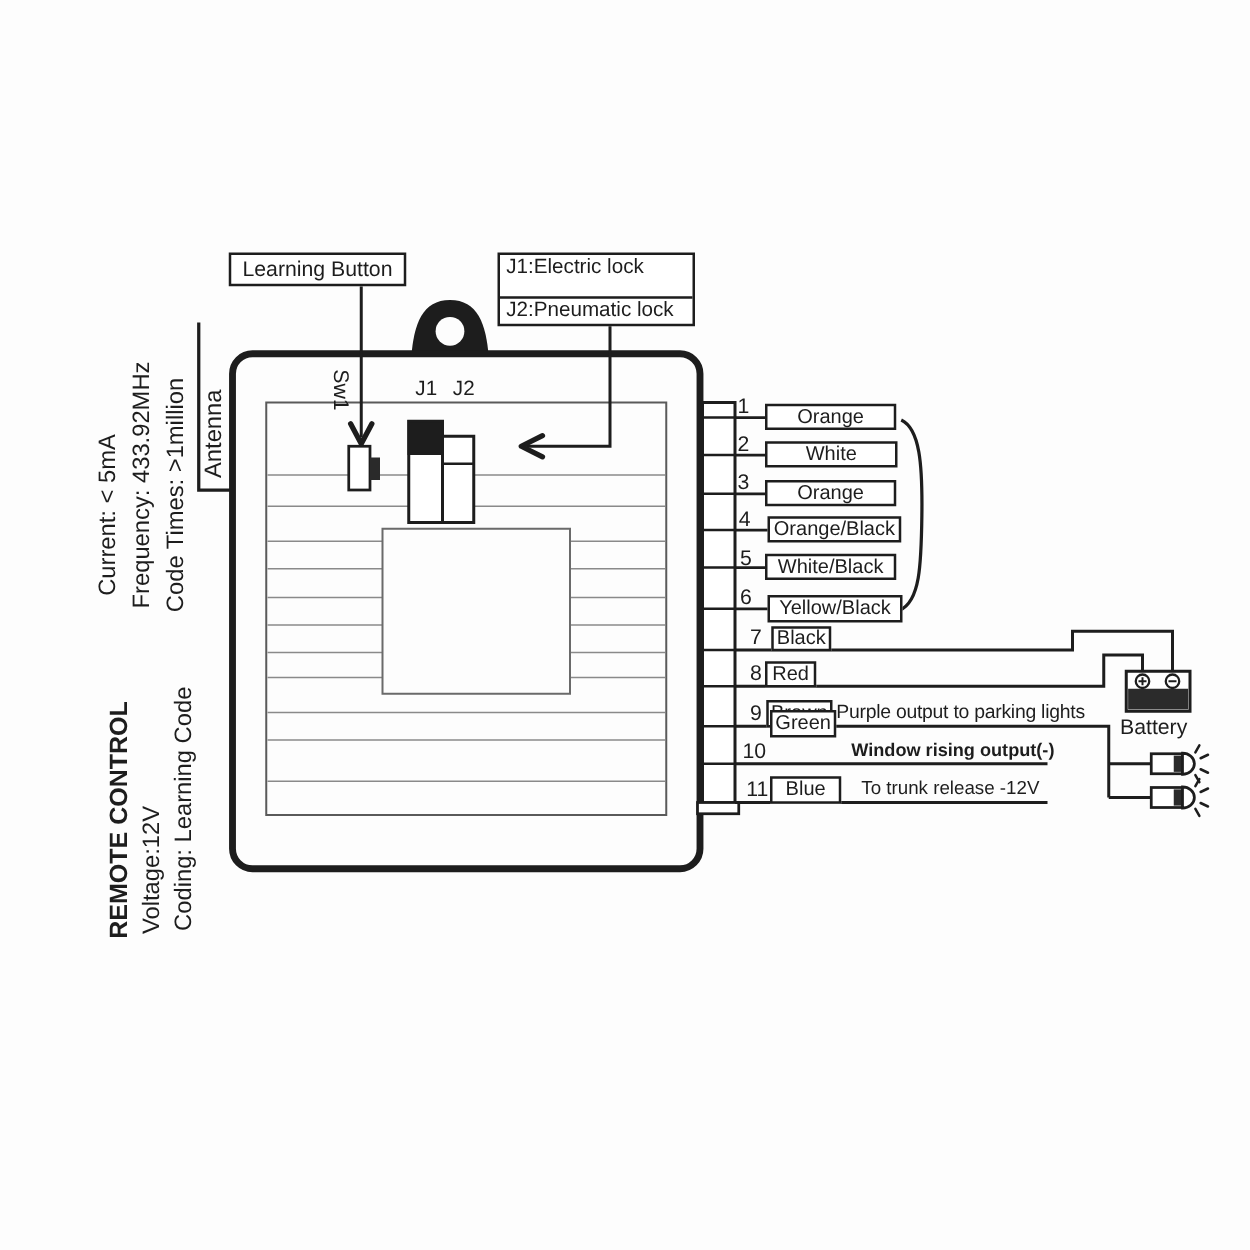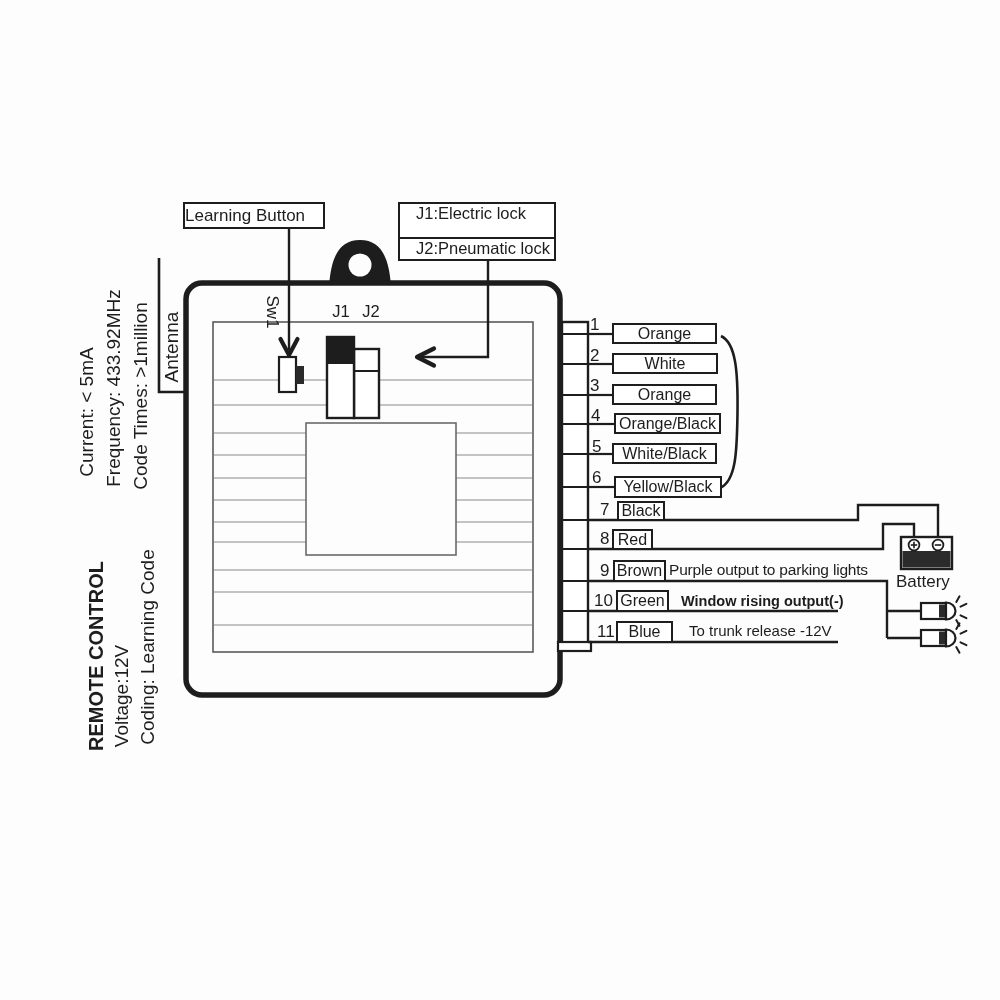--- a/index.html
+++ b/index.html
@@ -6,21 +6,21 @@
   #canvas{position:relative;width:1000px;height:1000px;background:#fdfdfd;overflow:hidden;
           font-family:"Liberation Sans", sans-serif;color:#1d1d1d;}
   #bg{position:absolute;left:0;top:0;}
   .abs{position:absolute;}
   .vtext{position:absolute;transform:translate(-50%,-50%) rotate(-90deg);
          transform-origin:center;white-space:nowrap;color:#1d1d1d;}
   .vtext-cw{position:absolute;transform:translate(-50%,-50%) rotate(90deg);
          transform-origin:center;white-space:nowrap;color:#1d1d1d;}
   .lblbox{position:absolute;border:2px solid #1d1d1d;background:#fff;color:#1d1d1d;
           box-sizing:border-box;}
-  .jrow{height:20px;line-height:19px;padding-left:16px;font-size:16.5px;white-space:nowrap;}
+  .jrow{height:20px;line-height:19px;padding-left:5px;font-size:16.5px;white-space:nowrap;}
   .jrow + .jrow{border-top:2px solid #1d1d1d;margin-top:13px;}
   .wnum{position:absolute;font-size:17px;color:#1d1d1d;}
   .wbox{position:absolute;border:2px solid #1d1d1d;background:#fff;color:#1d1d1d;
         box-sizing:border-box;display:flex;align-items:center;justify-content:center;
         font-size:16px;white-space:nowrap;}
   .note{position:absolute;color:#1d1d1d;white-space:nowrap;}
 </style>
 </head>
 <body>
 
@@ -131,21 +131,21 @@
         <g stroke-width="2" stroke-linecap="round">
           <line x1="956.3" y1="628.9" x2="959.5" y2="623.3"></line>
           <line x1="960.5" y1="633.6" x2="966.4" y2="630.8"></line>
           <line x1="960.5" y1="642.4" x2="966.4" y2="645.2"></line>
           <line x1="956.3" y1="647.1" x2="959.5" y2="652.7"></line>
         </g>
       </g>
     </g>
   </svg>
 
-  <div class="lblbox" style="left:183px;top:202px;width:142px;height:27px;
+  <div class="lblbox" style="left:183px;top:202px;width:142px;height:27px;text-align:center;
        line-height:23px;font-size:17px;">Learning Button</div>
 
   <div class="lblbox" style="left:398px;top:202px;width:158px;">
     <div class="jrow">J1:Electric lock</div>
     <div class="jrow">J2:Pneumatic lock</div>
   </div>
 
   <div class="vtext-cw" style="left:272px;top:312px;font-size:17px;">Sw1</div>
   <div class="abs" style="left:327px;top:302px;width:28px;text-align:center;font-size:16.5px;">J1</div>
   <div class="abs" style="left:357px;top:302px;width:28px;text-align:center;font-size:16.5px;">J2</div>
@@ -181,21 +181,21 @@
   <div class="wbox" style="left:617px;top:501px;width:48px;height:20px;">Black</div>
 
   <span class="wnum" style="left:600px;top:529px;">8</span>
   <div class="wbox" style="left:612px;top:529px;width:41px;height:21px;">Red</div>
 
   <span class="wnum" style="left:600px;top:561px;">9</span>
   <div class="wbox" style="left:613px;top:560px;width:53px;height:22px;">Brown</div>
   <span class="note" style="left:669px;top:561px;font-size:15.5px;letter-spacing:-0.2px;">Purple output to parking lights</span>
 
   <span class="wnum" style="left:594px;top:591px;">10</span>
-  <div class="wbox" style="left:616px;top:590px;width:53px;height:22px;">Green</div>
+  <div class="wbox" style="left:616px;top:568px;width:53px;height:22px;">Green</div>
   <span class="note" style="left:681px;top:593px;font-size:14.5px;font-weight:bold;">Window rising output(-)</span>
 
   <span class="wnum" style="left:597px;top:622px;">11</span>
   <div class="wbox" style="left:616px;top:621px;width:57px;height:22px;">Blue</div>
   <span class="note" style="left:689px;top:622px;font-size:15px;">To trunk release -12V</span>
 
 
   <div class="abs" style="left:896px;top:572px;width:60px;text-align:left;font-size:17px;">Battery</div>
 
 </div>

